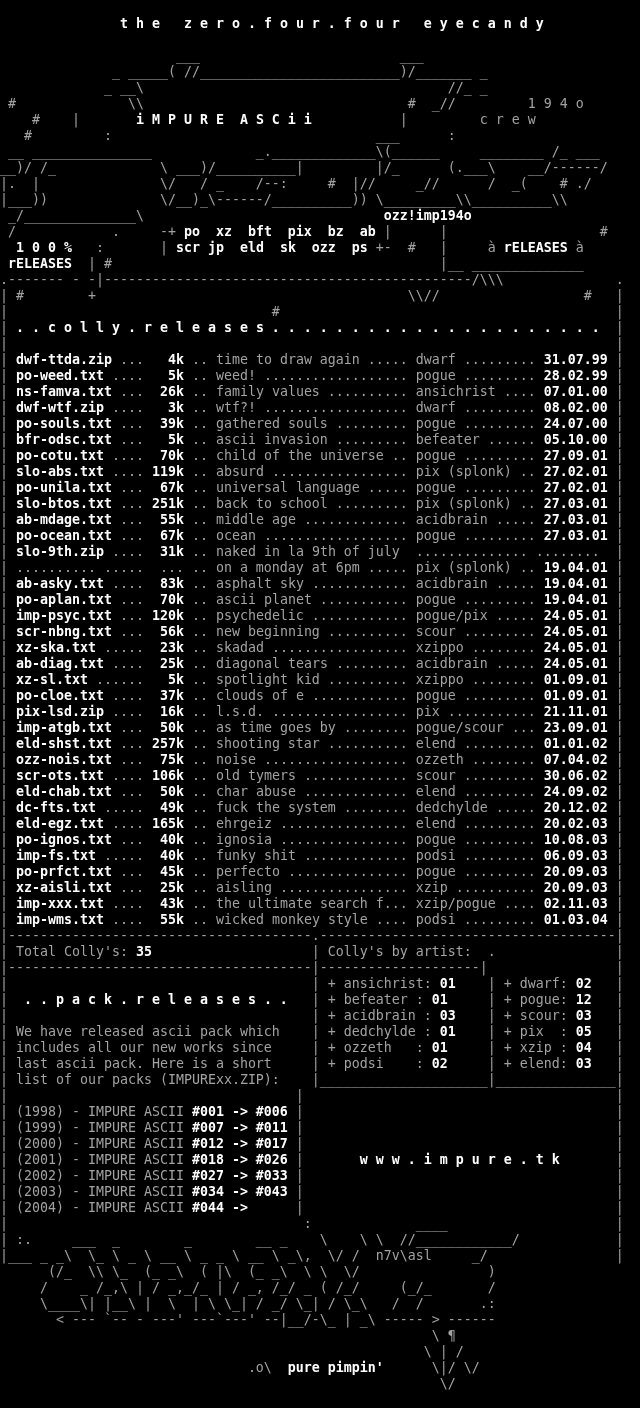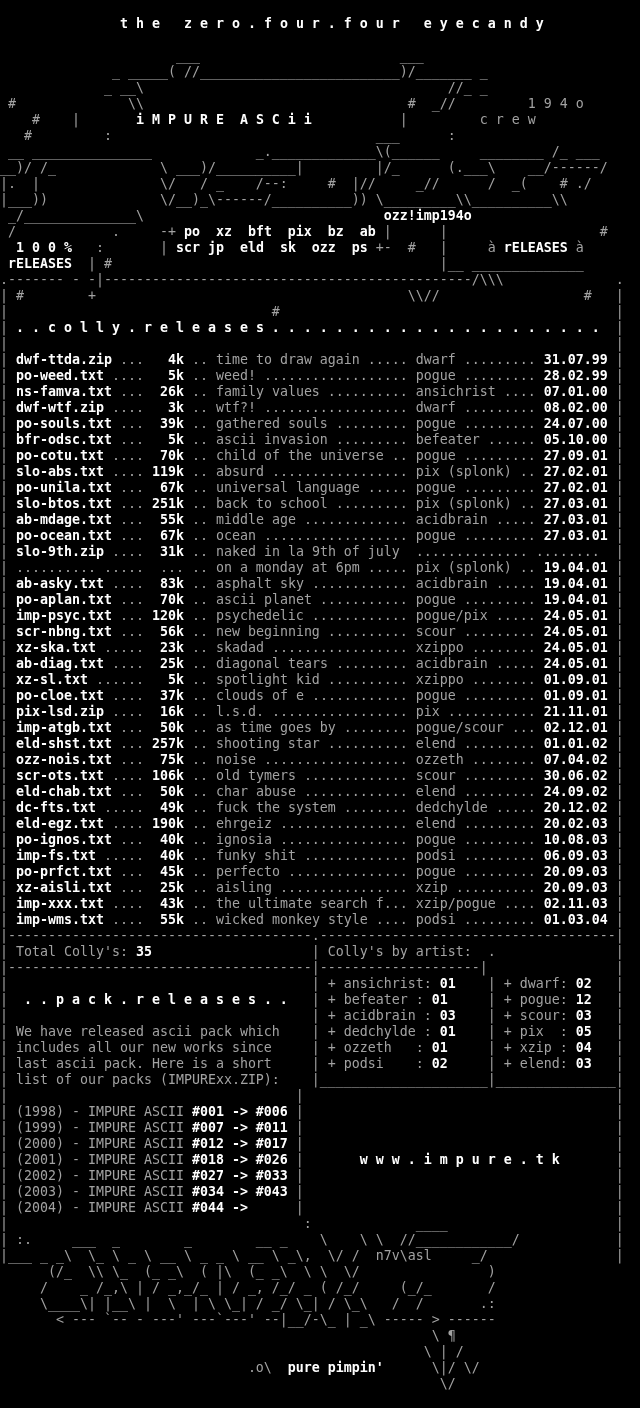--- a/index.html
+++ b/index.html
@@ -56,27 +56,27 @@
 | .......... .....  ... .. on a monday at 6pm ..... pix (splonk) .. <span class="w">19.04.01</span> |
 | <span class="w">ab-asky.txt</span> ....  <span class="w">83k</span> .. asphalt sky ............ acidbrain ..... <span class="w">19.04.01</span> |
 | <span class="w">po-aplan.txt</span> ...  <span class="w">70k</span> .. ascii planet ........... pogue ......... <span class="w">19.04.01</span> |
 | <span class="w">imp-psyc.txt</span> ... <span class="w">120k</span> .. psychedelic ............ pogue/pix ..... <span class="w">24.05.01</span> |
 | <span class="w">scr-nbng.txt</span> ...  <span class="w">56k</span> .. new beginning .......... scour ......... <span class="w">24.05.01</span> |
 | <span class="w">xz-ska.txt</span> .....  <span class="w">23k</span> .. skadad ................. xzippo ........ <span class="w">24.05.01</span> |
 | <span class="w">ab-diag.txt</span> ....  <span class="w">25k</span> .. diagonal tears ......... acidbrain ..... <span class="w">24.05.01</span> |
 | <span class="w">xz-sl.txt</span> ......   <span class="w">5k</span> .. spotlight kid .......... xzippo ........ <span class="w">01.09.01</span> |
 | <span class="w">po-cloe.txt</span> ....  <span class="w">37k</span> .. clouds of e ............ pogue ......... <span class="w">01.09.01</span> |
 | <span class="w">pix-lsd.zip</span> ....  <span class="w">16k</span> .. l.s.d. ................. pix ........... <span class="w">21.11.01</span> |
-| <span class="w">imp-atgb.txt</span> ...  <span class="w">50k</span> .. as time goes by ........ pogue/scour ... <span class="w">02.12.01</span> |
+| <span class="w">imp-atgb.txt</span> ...  <span class="w">50k</span> .. as time goes by ........ pogue/scour ... <span class="w">23.09.01</span> |
 | <span class="w">eld-shst.txt</span> ... <span class="w">257k</span> .. shooting star .......... elend ......... <span class="w">01.01.02</span> |
 | <span class="w">ozz-nois.txt</span> ...  <span class="w">75k</span> .. noise .................. ozzeth ........ <span class="w">07.04.02</span> |
 | <span class="w">scr-ots.txt</span> .... <span class="w">106k</span> .. old tymers ............. scour ......... <span class="w">30.06.02</span> |
 | <span class="w">eld-chab.txt</span> ...  <span class="w">50k</span> .. char abuse ............. elend ......... <span class="w">24.09.02</span> |
 | <span class="w">dc-fts.txt</span> .....  <span class="w">49k</span> .. fuck the system ........ dedchylde ..... <span class="w">20.12.02</span> |
-| <span class="w">eld-egz.txt</span> .... <span class="w">190k</span> .. ehrgeiz ................ elend ......... <span class="w">20.02.03</span> |
+| <span class="w">eld-egz.txt</span> .... <span class="w">165k</span> .. ehrgeiz ................ elend ......... <span class="w">20.02.03</span> |
 | <span class="w">po-ignos.txt</span> ...  <span class="w">40k</span> .. ignosia ................ pogue ......... <span class="w">10.08.03</span> |
 | <span class="w">imp-fs.txt</span> .....  <span class="w">40k</span> .. funky shit ............. podsi ......... <span class="w">06.09.03</span> |
 | <span class="w">po-prfct.txt</span> ...  <span class="w">45k</span> .. perfecto ............... pogue ......... <span class="w">20.09.03</span> |
 | <span class="w">xz-aisli.txt</span> ...  <span class="w">25k</span> .. aisling ................ xzip .......... <span class="w">20.09.03</span> |
 | <span class="w">imp-xxx.txt</span> ....  <span class="w">43k</span> .. the ultimate search f... xzip/pogue .... <span class="w">02.11.03</span> |
 | <span class="w">imp-wms.txt</span> ....  <span class="w">55k</span> .. wicked monkey style .... podsi ......... <span class="w">01.03.04</span> |</pre>
   <pre>|--------------------------------------.-------------------------------------|
 | Total Colly's: <span class="w">35</span>                    | Colly's by artist:  .               |
 |--------------------------------------|--------------------|                |
 |                                      | + ansichrist: <span class="w">01</span>    | + dwarf: <span class="w">02</span>   |

